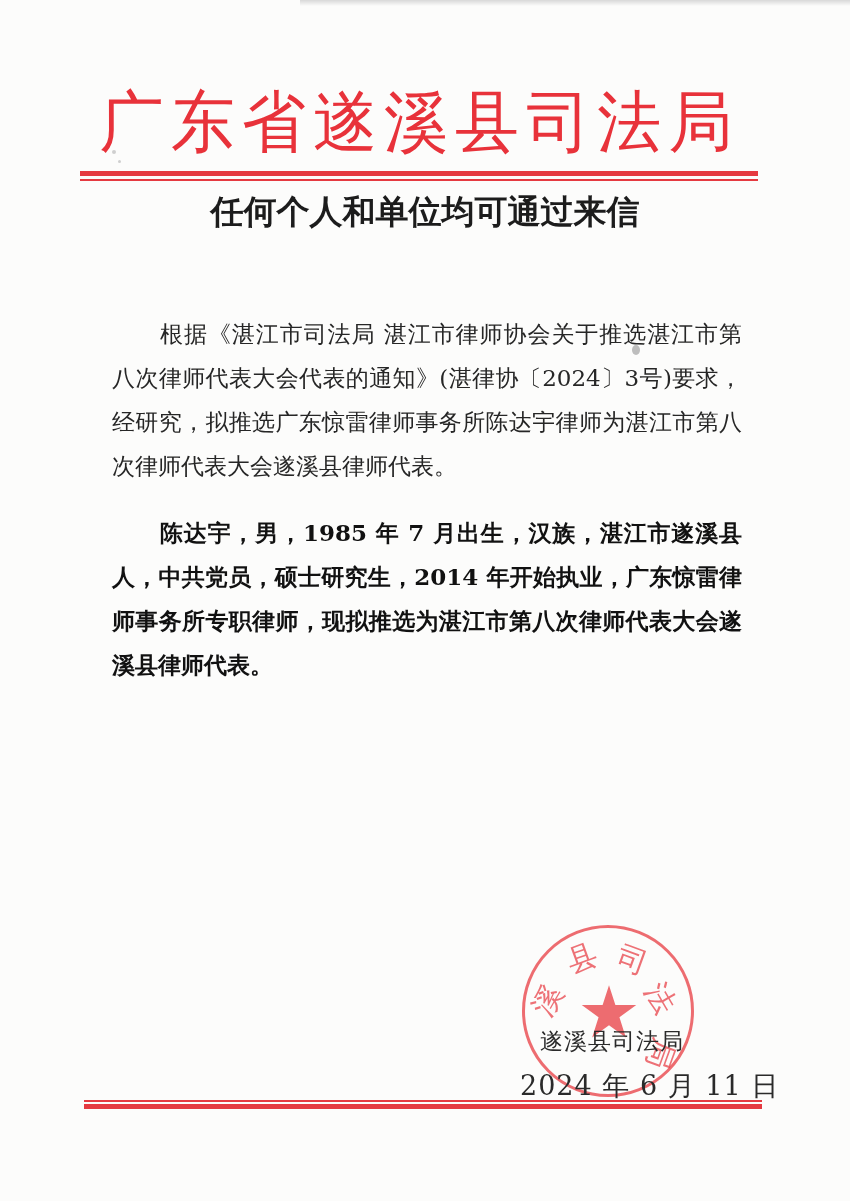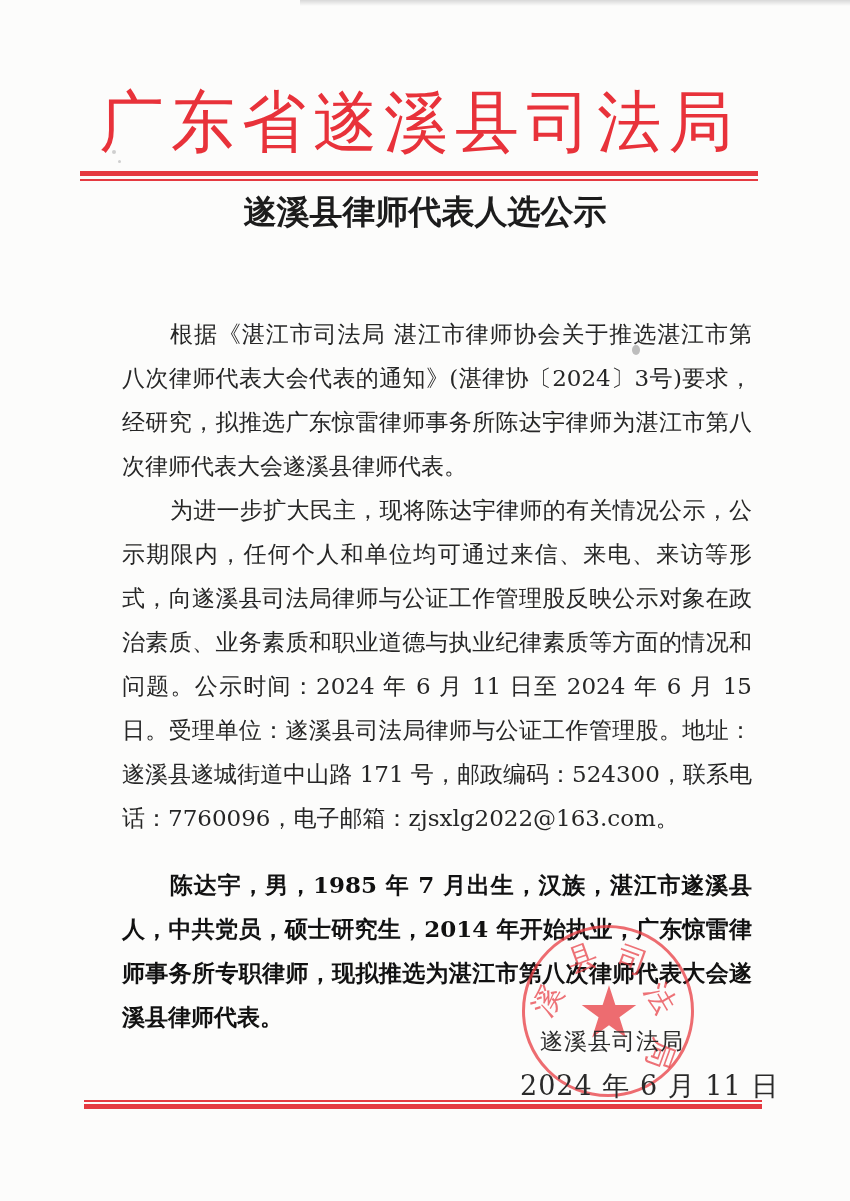--- a/index.html
+++ b/index.html
@@ -3,21 +3,21 @@
 <meta charset="utf-8">
 <style>
   html, body { margin: 0; padding: 0; }
   body { width: 850px; height: 1201px; background: #fbfbfa; position: relative; overflow: hidden; font-family: "DejaVu Serif", "Liberation Serif", serif; }
   .page { position: absolute; left: 0; top: 0; width: 850px; height: 1201px; background: #fcfcfb; }
   .shadow-top { position: absolute; left: 300px; top: 0; width: 550px; height: 6px; background: linear-gradient(to bottom, #d8d8d8, rgba(255,255,255,0)); }
   .org-header { position: absolute; left: 96px; top: 82px; width: 640px; height: 80px; display: flex; justify-content: space-between; align-items: center; color: #e8323a; font-size: 64px; font-family: "DejaVu Serif", serif; font-weight: normal; letter-spacing: 0; }
   .org-header span { display: inline-block; width: 72px; text-align: center; transform: scaleY(1.05); }
   .rule { position: absolute; background: #e53a40; }
   .title { position: absolute; left: 0; width: 850px; text-align: center; font-weight: bold; font-size: 33px; color: #1c1c1c; letter-spacing: 0px; font-family: "DejaVu Serif", serif; }
-  .body-text { position: absolute; left: 122px; width: 630px; font-size: 23px; color: #262626; font-family: "DejaVu Serif", serif; }
+  .body-text { position: absolute; left: 112px; width: 630px; font-size: 23px; color: #262626; font-family: "DejaVu Serif", serif; }
   .para { margin: 0; line-height: 44px; text-align: justify; text-align-last: left; }
   .para.indent { text-indent: 48px; }
   .para.bold { font-weight: bold; color: #111; }
   .seal { position: absolute; left: 522px; top: 925px; width: 172px; height: 172px; border: 3px solid rgba(232,60,66,0.75); border-radius: 50%; box-sizing: border-box; }
   .seal-star { position: absolute; left: 55px; top: 55px; width: 58px; height: 58px; }
   .seal-ch { position: absolute; color: rgba(232,60,66,0.72); font-size: 30px; font-family: "DejaVu Serif", serif; }
   .sign-org { position: absolute; left: 540px; top: 1026px; font-size: 23px; color: #2a2a2a; letter-spacing: 1px; }
   .sign-date { position: absolute; left: 520px; top: 1068px; font-size: 27px; color: #2a2a2a; letter-spacing: 1px; }
   .speck { position: absolute; background: #cfcfcf; border-radius: 50%; }
 </style>
@@ -35,25 +35,24 @@
     <span>溪</span>
     <span>县</span>
     <span>司</span>
     <span>法</span>
     <span>局</span>
   </div>
 
   <div class="rule" style="left:80px; top:171px; width:678px; height:5px;"></div>
   <div class="rule" style="left:80px; top:179px; width:678px; height:2px;"></div>
 
-  <div class="title" style="top:190px;">遂溪县律师代表人选公示</div>
+  <div class="title" style="top:190px;">任何个人和单位均可通过来信</div>
 
   <div class="body-text" style="top:312px;">
     <p class="para indent">根据《湛江市司法局 湛江市律师协会关于推选湛江市第八次律师代表大会代表的通知》(湛律协〔2024〕3号)要求，经研究，拟推选广东惊雷律师事务所陈达宇律师为湛江市第八次律师代表大会遂溪县律师代表。</p>
-    <p class="para indent">为进一步扩大民主，现将陈达宇律师的有关情况公示，公示期限内，任何个人和单位均可通过来信、来电、来访等形式，向遂溪县司法局律师与公证工作管理股反映公示对象在政治素质、业务素质和职业道德与执业纪律素质等方面的情况和问题。公示时间：2024 年 6 月 11 日至 2024 年 6 月 15 日。受理单位：遂溪县司法局律师与公证工作管理股。地址：遂溪县遂城街道中山路 171 号，邮政编码：524300，联系电话：7760096，电子邮箱：zjsxlg2022@163.com。</p>
     <p class="para indent bold" style="margin-top:23px;">陈达宇，男，1985 年 7 月出生，汉族，湛江市遂溪县人，中共党员，硕士研究生，2014 年开始执业，广东惊雷律师事务所专职律师，现拟推选为湛江市第八次律师代表大会遂溪县律师代表。</p>
   </div>
 
   <div class="seal">
     <svg class="seal-star" viewBox="0 0 100 100">
       <polygon points="50,4 61,38 97,38 68,59 79,94 50,73 21,94 32,59 3,38 39,38" fill="rgba(232,60,66,0.75)"></polygon>
     </svg>
     <span class="seal-ch" style="left:8px; top:52px; transform:rotate(-60deg);">溪</span>
     <span class="seal-ch" style="left:42px; top:10px; transform:rotate(-20deg);">县</span>
     <span class="seal-ch" style="left:92px; top:12px; transform:rotate(20deg);">司</span>

